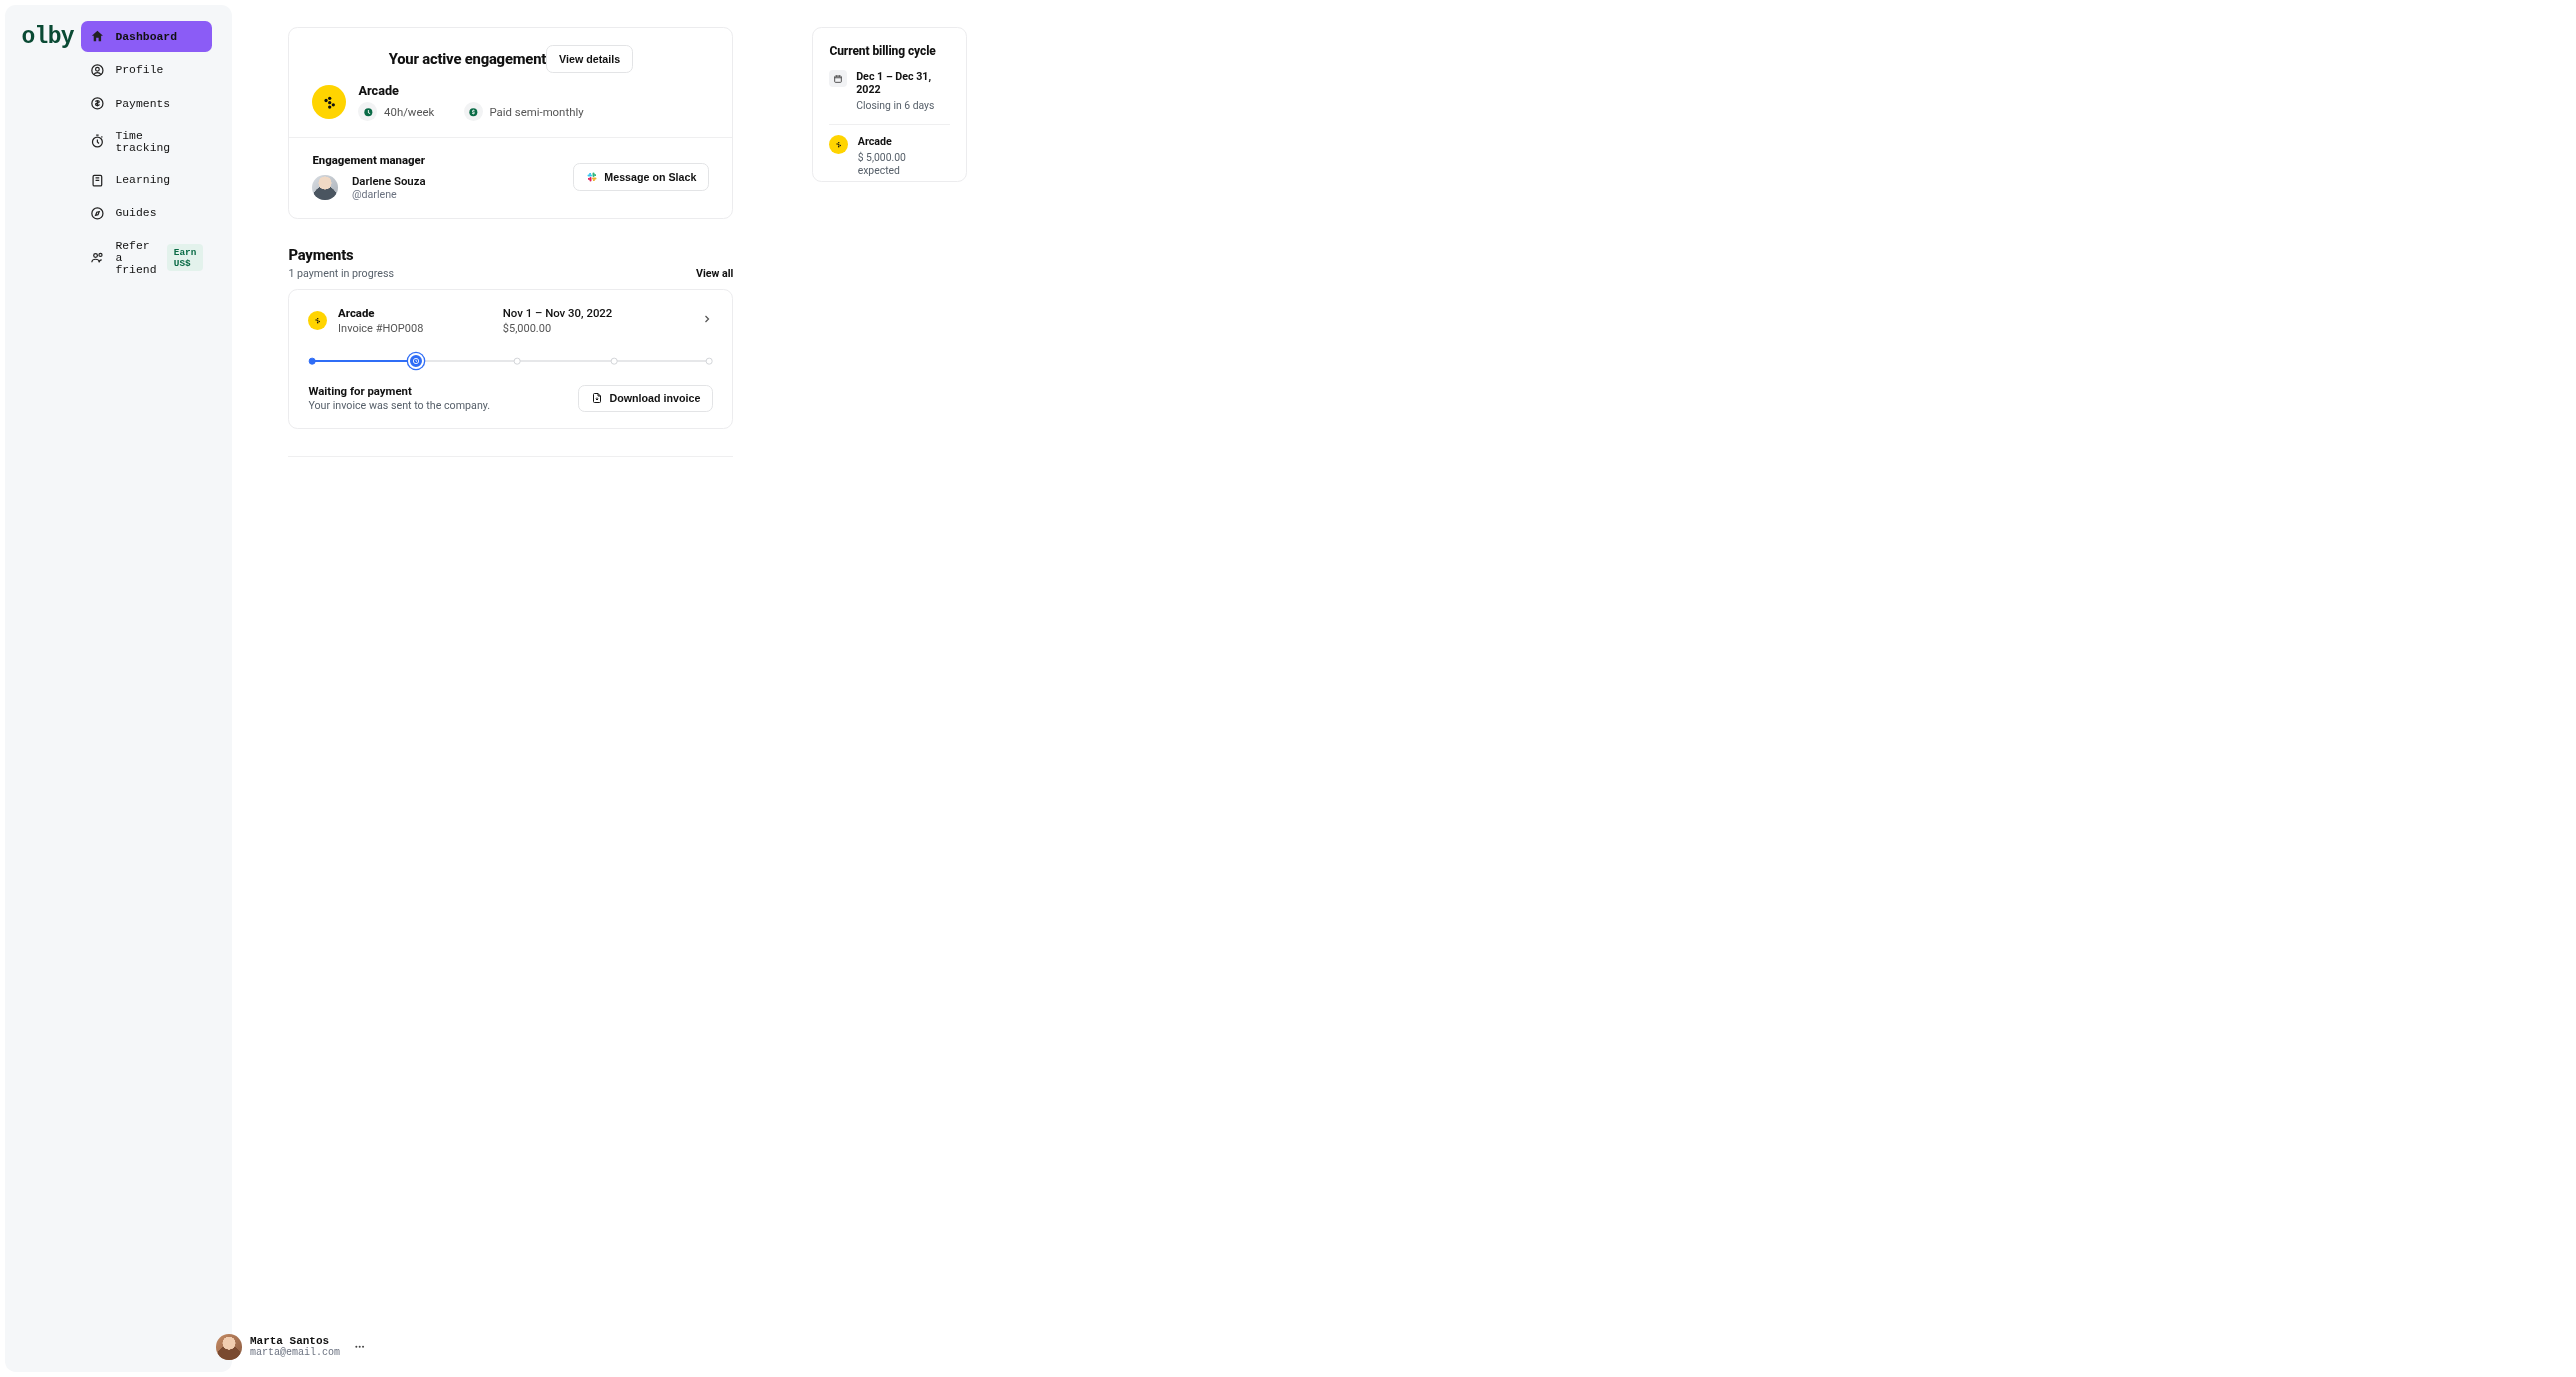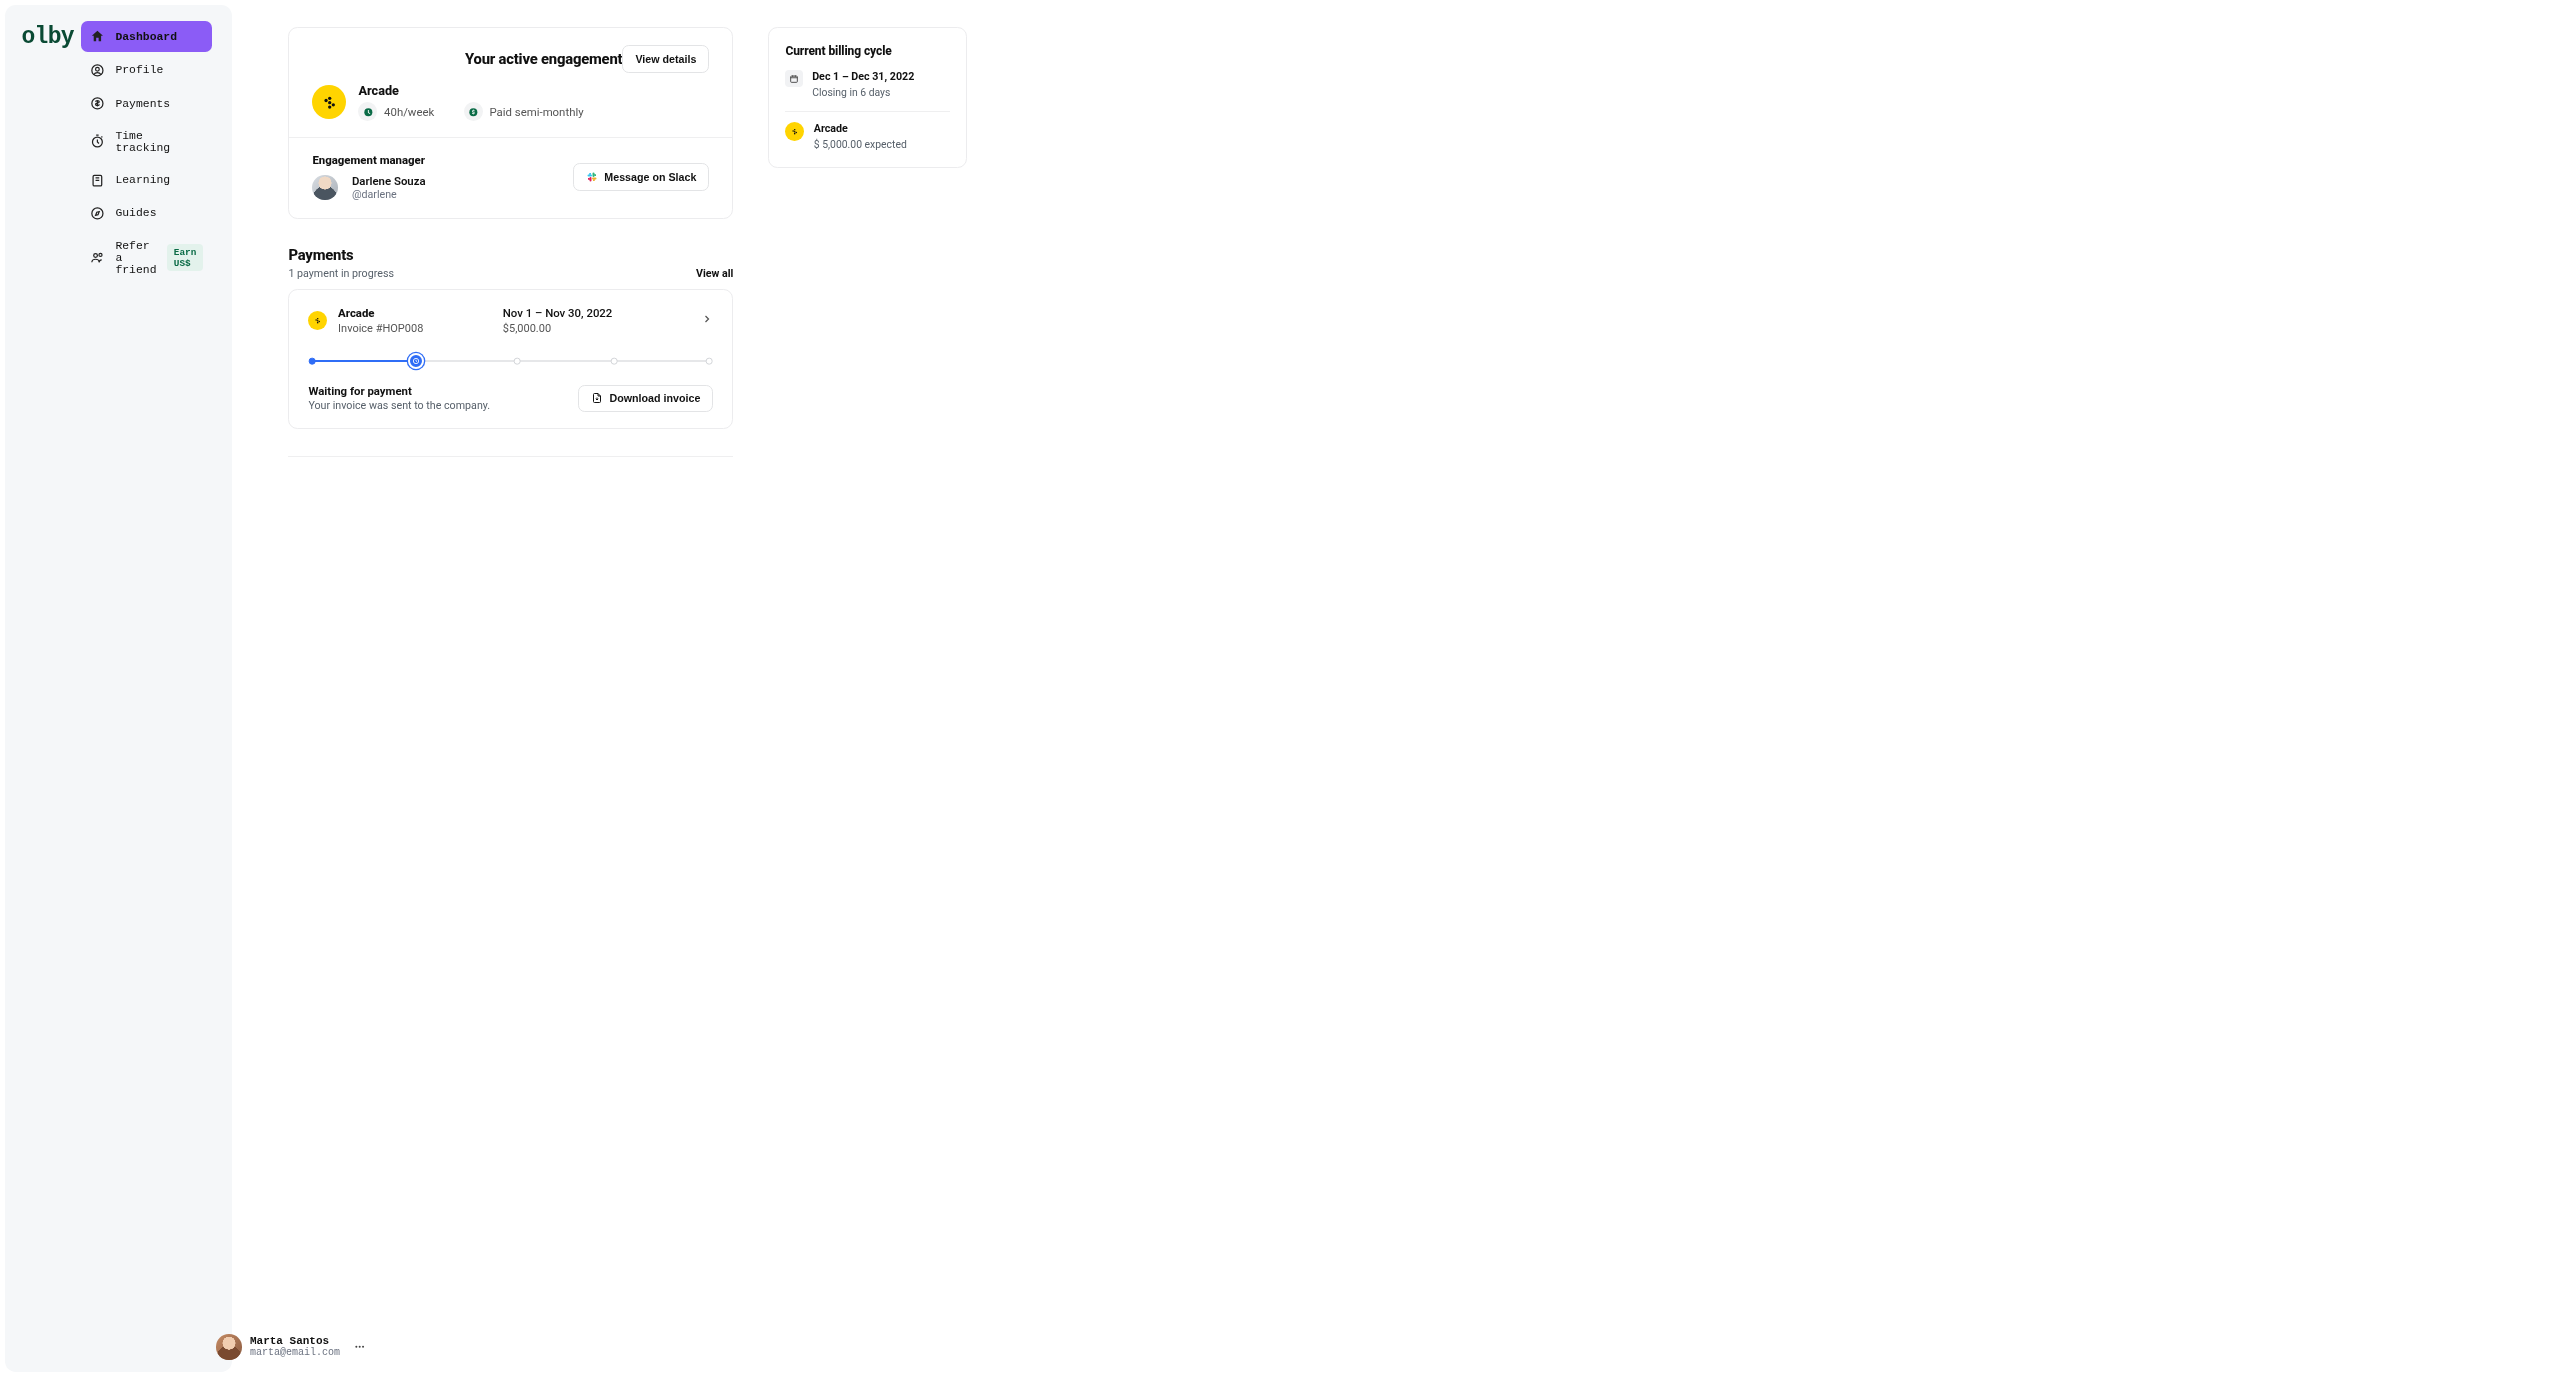--- a/index.html
+++ b/index.html
@@ -97,21 +97,21 @@
   .col-right { flex: 0 0 199px; max-width: 199px; }
 
   .card {
     border: 0.7px solid #ececee;
     border-radius: 9.4px;
     background: #fff;
   }
 
   
   .eng-top { padding: 17.4px 23px 16px 23px; display:flex; flex-direction:column; gap:10.7px; border-bottom:0.7px solid #efeff0;}
-  .eng-head { display:flex; align-items:center; justify-content:flex-end; }
+  .eng-head { display:flex; align-items:center; justify-content:center; }
   .eng-head h2 { font-size: 14.8px; font-weight: 800; letter-spacing:-0.2px;}
   .btn {
     border: 0.7px solid #e3e4e6;
     background: #fff;
     border-radius: 6.7px;
     padding: 6.7px 12px;
     font-size: 10.7px;
     font-weight: 600;
     cursor: pointer;
     color:#111;
@@ -192,21 +192,21 @@
   }
   .tl-dot.big svg { width:8px; height:8px; color:#fff; }
 
   .pay-foot { display:flex; align-items:center; justify-content:space-between; margin-top: 16px; gap:13.4px;}
   .pf-title { font-weight: 700; font-size: 11.4px; }
   .pf-sub { color:#57606a; font-size: 10.7px; margin-top:1.3px;}
 
   .divider-bottom { border-top:0.7px solid #efeff0; margin: 27px 0 0 0; }
 
   
-  .cycle-card { padding: 16px 16px 16px 16px; }
+  .cycle-card { padding: 16px 16px 4px 16px; margin-left: 44px; }
   .cycle-card h3 { font-size: 12px; font-weight: 800; letter-spacing:-0.1px; }
   .cycle-row1 { display:flex; gap:9.4px; margin-top: 12px; padding-bottom: 12px; border-bottom:0.7px solid #efeff0;}
   .cal-chip {
     width:17.4px; height:17.4px; border-radius:4px; background:#f1f2f4;
     display:flex; align-items:center; justify-content:center; flex:0 0 17.4px;
   }
   .cal-chip svg { width:10px; height:10px; color:#333; }
   .cycle-dates { font-weight:700; font-size:10.7px; }
   .cycle-close { color:#57606a; font-size:10.4px; margin-top:2.7px;}
   .cycle-row2 { display:flex; gap:9.4px; margin-top: 10.7px; align-items:flex-start;}

